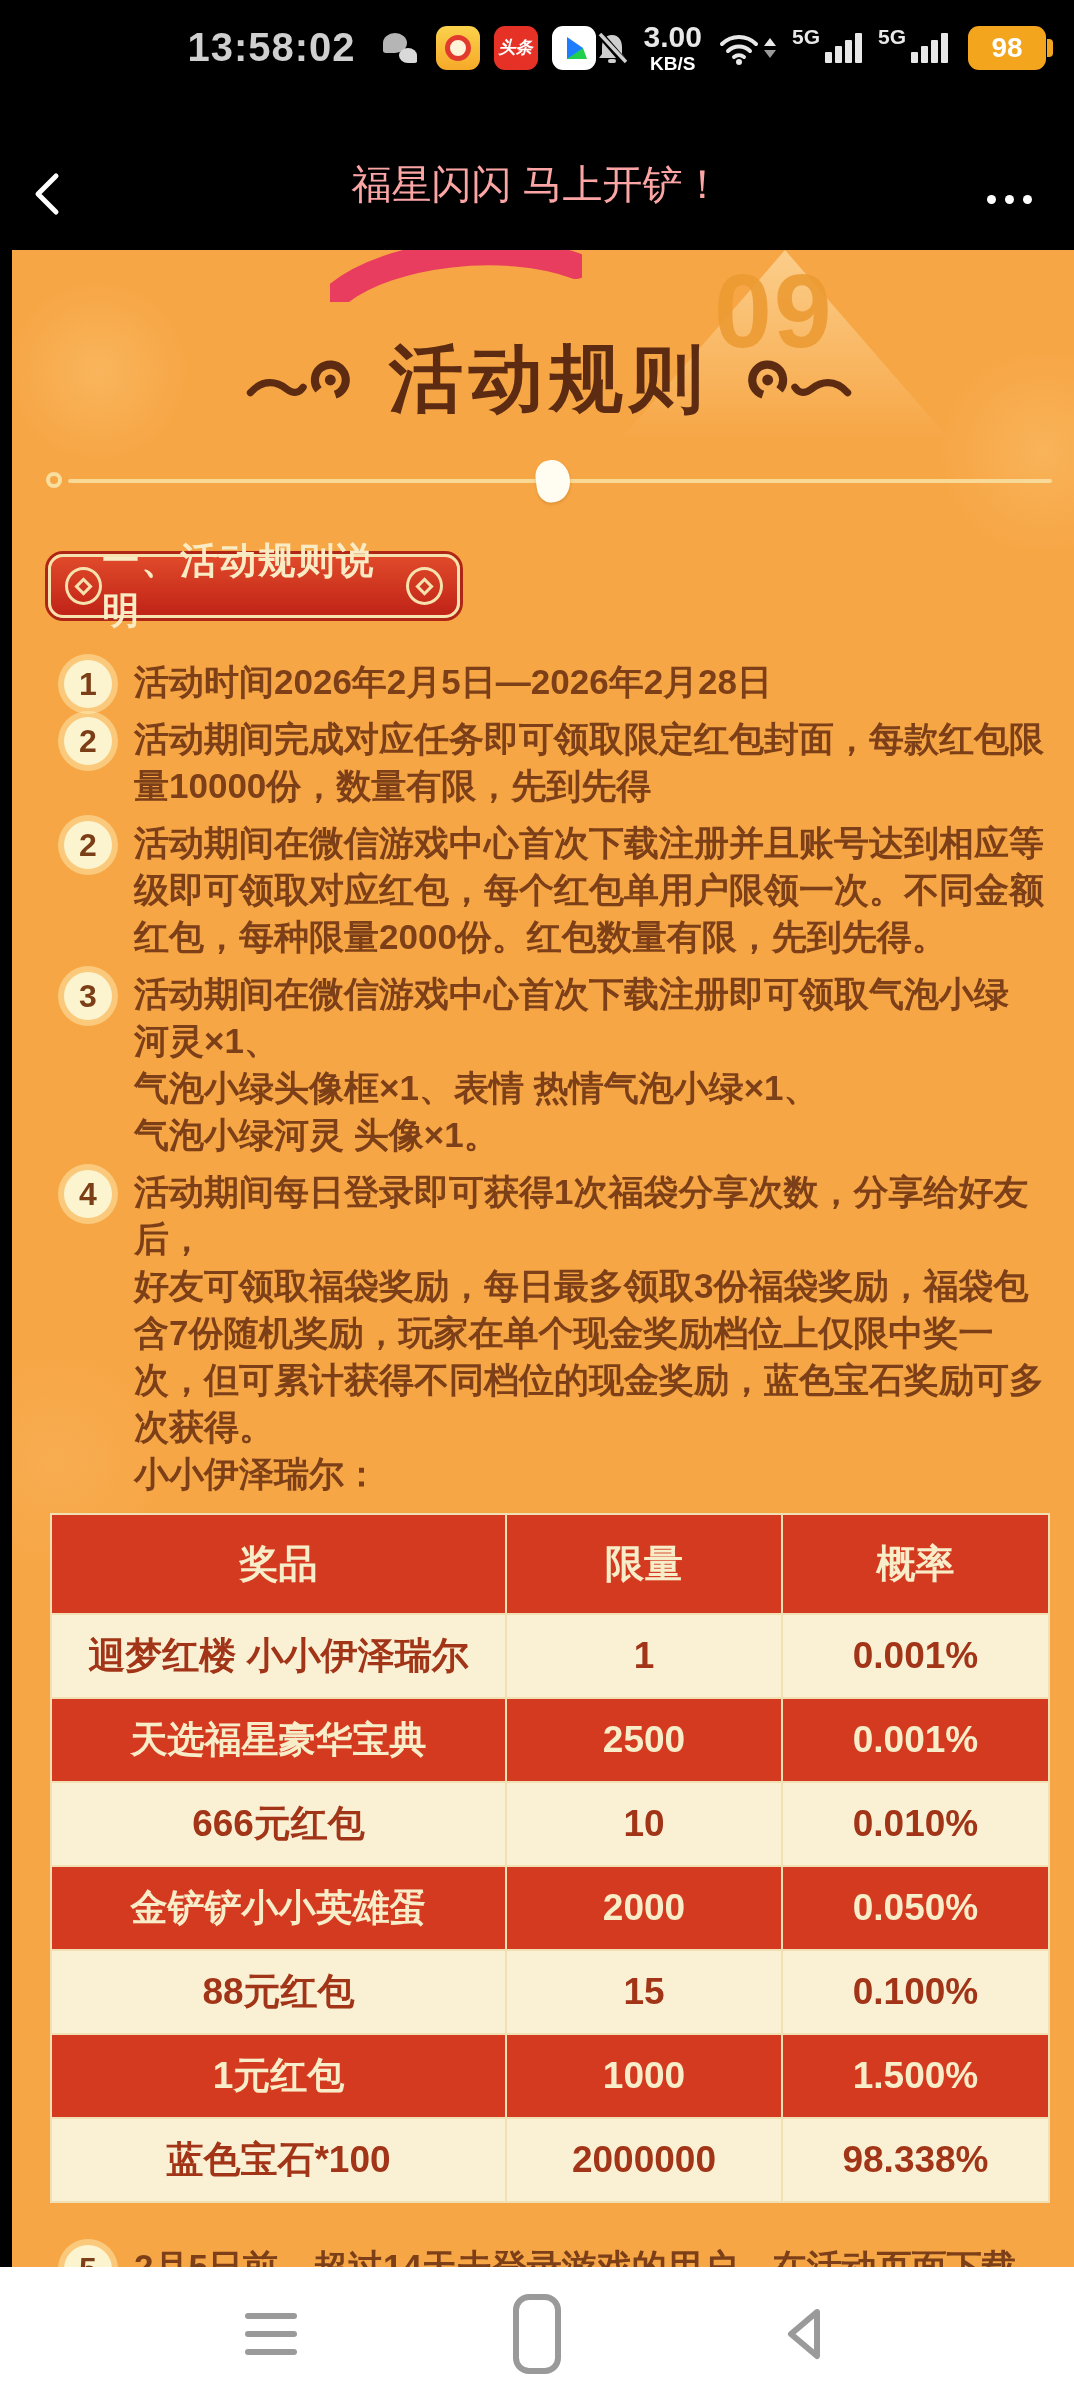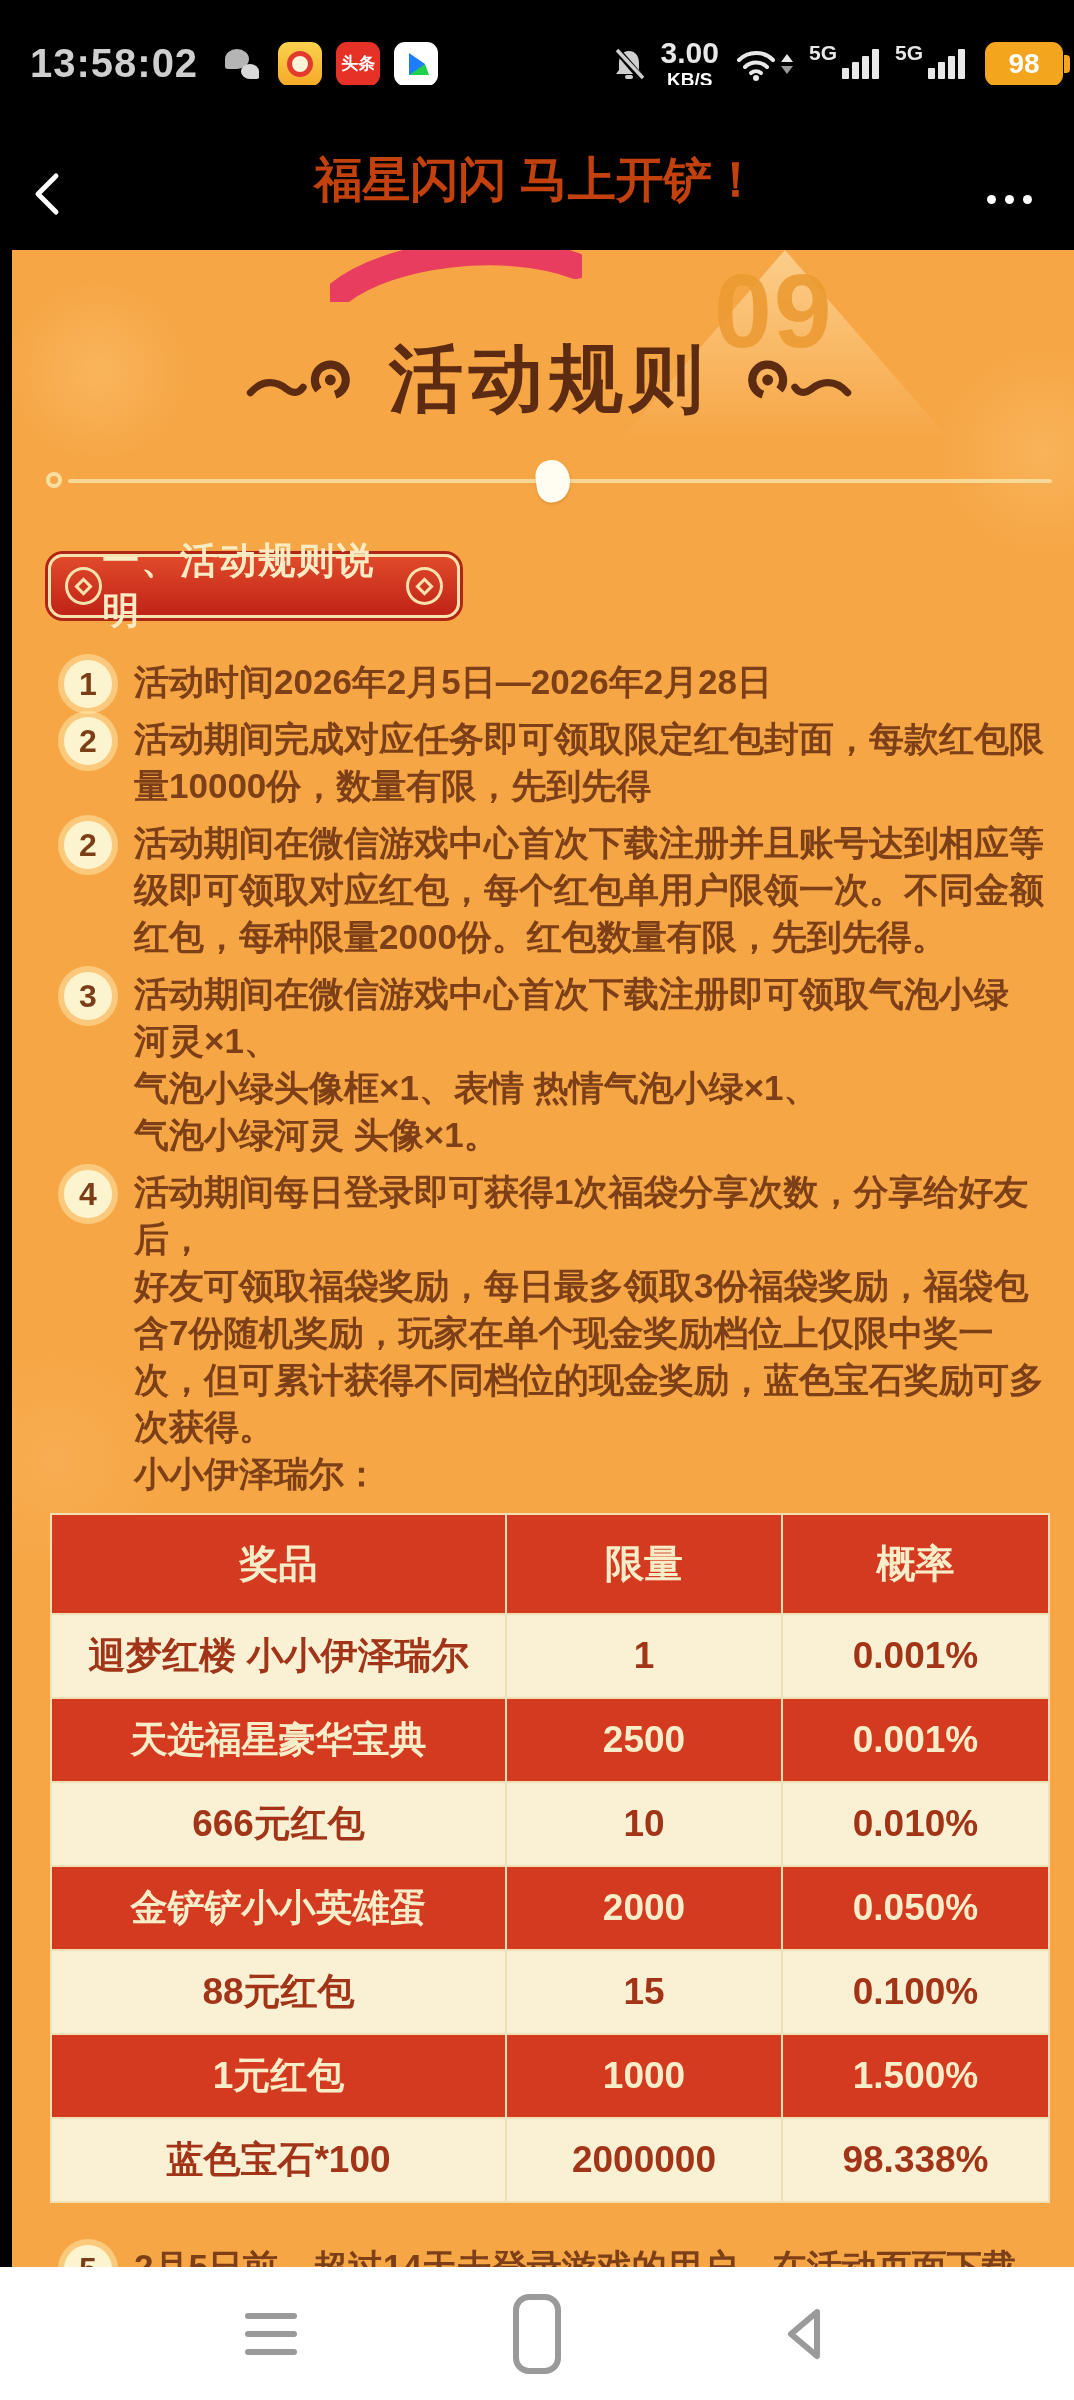--- a/index.html
+++ b/index.html
@@ -1,32 +1,32 @@
 <!DOCTYPE html>
 <html><head>
 <meta charset="utf-8">
 <style>
   html,body{margin:0;padding:0;background:#000;}
   *{box-sizing:border-box;font-family:"Liberation Sans","DejaVu Sans",sans-serif;}
   .screen{position:relative;width:1074px;height:2400px;overflow:hidden;background:#000;}
 
   
   .status-bar{position:absolute;top:0;left:0;width:100%;height:85px;background:#000;
-    display:flex;align-items:center;justify-content:space-between;padding:10px 11px 0 30px;margin-top:16px;}
+    display:flex;align-items:center;justify-content:flex-end;padding:10px 28px 0 30px;}
   .sb-left{display:flex;align-items:center;gap:14px;}
   .sb-time{color:#cfcfcf;font-size:40px;font-weight:600;letter-spacing:1px;margin-right:8px;}
   .app-icon{width:44px;height:44px;border-radius:11px;display:flex;align-items:center;justify-content:center;overflow:hidden;}
   .app-icon.wechat{background:transparent;}
   .wechat-bubble{position:relative;width:34px;height:30px;}
   .wechat-bubble i{position:absolute;display:block;background:#b5b5b5;border-radius:50% 50% 50% 12%;}
   .wechat-bubble i:first-child{width:24px;height:20px;left:0;top:0;}
   .wechat-bubble i:last-child{width:18px;height:15px;right:0;bottom:0;border-radius:50% 50% 12% 50%;background:#d9d9d9;}
   .app-icon.weibo{background:linear-gradient(180deg,#fbd24c,#f6a928);}
   .weibo-dot{width:26px;height:26px;border-radius:50%;border:5px solid #e23b2e;background:#fff3d8;}
-  .app-icon.toutiao{background:#e63226;}
+  .app-icon.toutiao{background:#e63226;font-style:italic;}
   .toutiao-label{color:#fff;font-size:17px;font-weight:700;line-height:1;letter-spacing:0;}
   .app-icon.tvideo{background:#fff;}
   .tv-play{width:0;height:0;border-left:16px solid #2c7bf6;border-top:11px solid transparent;border-bottom:11px solid #35c75a;margin-left:6px;filter:saturate(1.2);border-right:4px solid transparent;}
   .sb-right{display:flex;align-items:center;gap:16px;}
   .speed{display:flex;flex-direction:column;align-items:center;line-height:1;color:#e8e8e8;}
   .speed b{font-size:30px;font-weight:700;}
   .speed span{font-size:19px;font-weight:600;margin-top:2px;color:#ffffff;}
   .sig{display:flex;align-items:flex-end;gap:5px;}
   .sig .g5{color:#e8e8e8;font-size:21px;font-weight:700;transform:translateY(-14px);}
   .bars{display:flex;align-items:flex-end;gap:3px;}
@@ -41,21 +41,21 @@
   .battery:after{content:"";position:absolute;right:-7px;top:13px;width:6px;height:18px;background:#f2a51d;border-radius:0 4px 4px 0;}
   .wifi-wrap{display:flex;align-items:center;gap:4px;}
   .updown{display:flex;flex-direction:column;gap:4px;}
   .updown i{width:0;height:0;border-left:6px solid transparent;border-right:6px solid transparent;display:block;}
   .updown i.up{border-bottom:8px solid #e8e8e8;}
   .updown i.down{border-top:8px solid #9a9a9a;}
 
   
   .nav-bar{position:absolute;top:85px;left:0;width:100%;height:165px;background:#000;}
   .nav-title{position:absolute;left:50%;bottom:38px;transform:translateX(-50%);
-    color:#c2410c;font-size:48px;font-weight:700;white-space:nowrap;}
+    color:#fca5a5;font-size:40px;font-weight:400;white-space:nowrap;}
   .nav-back{position:absolute;left:30px;bottom:28px;}
   .nav-more{position:absolute;right:42px;bottom:46px;display:flex;gap:9px;}
   .nav-more i{width:9px;height:9px;border-radius:50%;background:#fff;display:block;}
 
   
   .content{position:absolute;top:250px;left:12px;width:100%;height:2017px;background:#f7a645;overflow:hidden;
     background-image:
       radial-gradient(circle 130px at 8% 6%, rgba(255,225,160,.25), rgba(255,225,160,0) 70%),
       radial-gradient(circle 150px at 96% 10%, rgba(255,225,160,.22), rgba(255,225,160,0) 70%),
       radial-gradient(circle 160px at 4% 60%, rgba(255,215,150,.15), rgba(255,215,150,0) 70%);}

